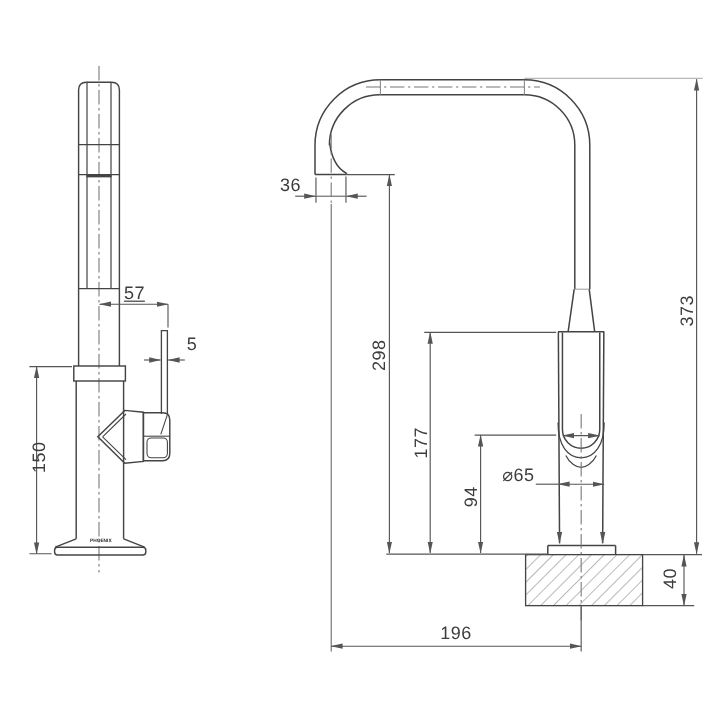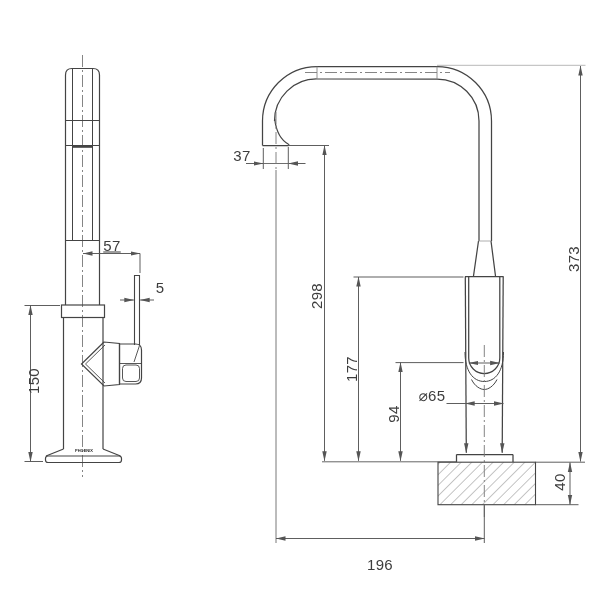--- a/index.html
+++ b/index.html
@@ -148,24 +148,24 @@
 
       <path d="M484.3,505.2 V543"></path>
       <path d="M276,538.5 H484.3" marker-start="url(#arr)" marker-end="url(#arr)"></path>
     </g>
   </svg>
 
   <span class="dim-label" style="left:112px;top:245px;text-decoration:underline;">57</span>
   <span class="dim-label" style="left:160px;top:287px;">5</span>
   <span class="dim-label rot" style="left:33px;top:381px;">150</span>
 
-  <span class="dim-label" style="left:242px;top:155px;">37</span>
+  <span class="dim-label" style="left:242px;top:155px;">36</span>
   <span class="dim-label rot" style="left:316px;top:296px;">298</span>
   <span class="dim-label rot" style="left:351px;top:369px;">177</span>
   <span class="dim-label rot" style="left:393px;top:414px;">94</span>
   <span class="dim-label" style="left:432px;top:396px;">⌀65</span>
   <span class="dim-label rot" style="left:573px;top:259px;">373</span>
   <span class="dim-label rot" style="left:559px;top:482px;">40</span>
-  <span class="dim-label" style="left:380px;top:528px;margin-top:36px;">196</span>
+  <span class="dim-label" style="left:380px;top:528px;">196</span>
 
   <span class="brand-label" style="left:84px;top:450px;">PHOENIX</span>
 
 </div>
 
 </body></html>

